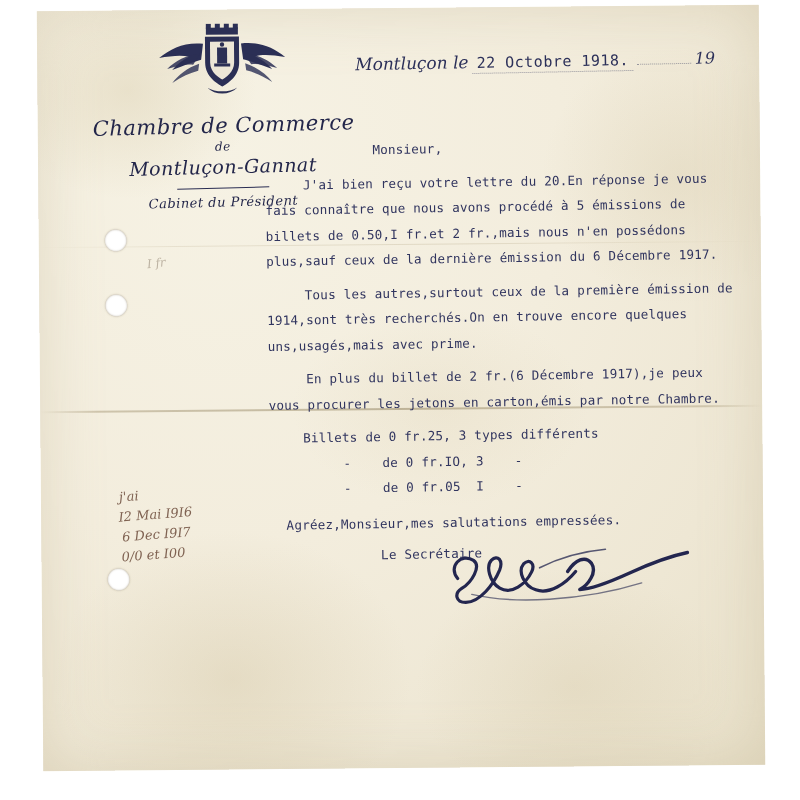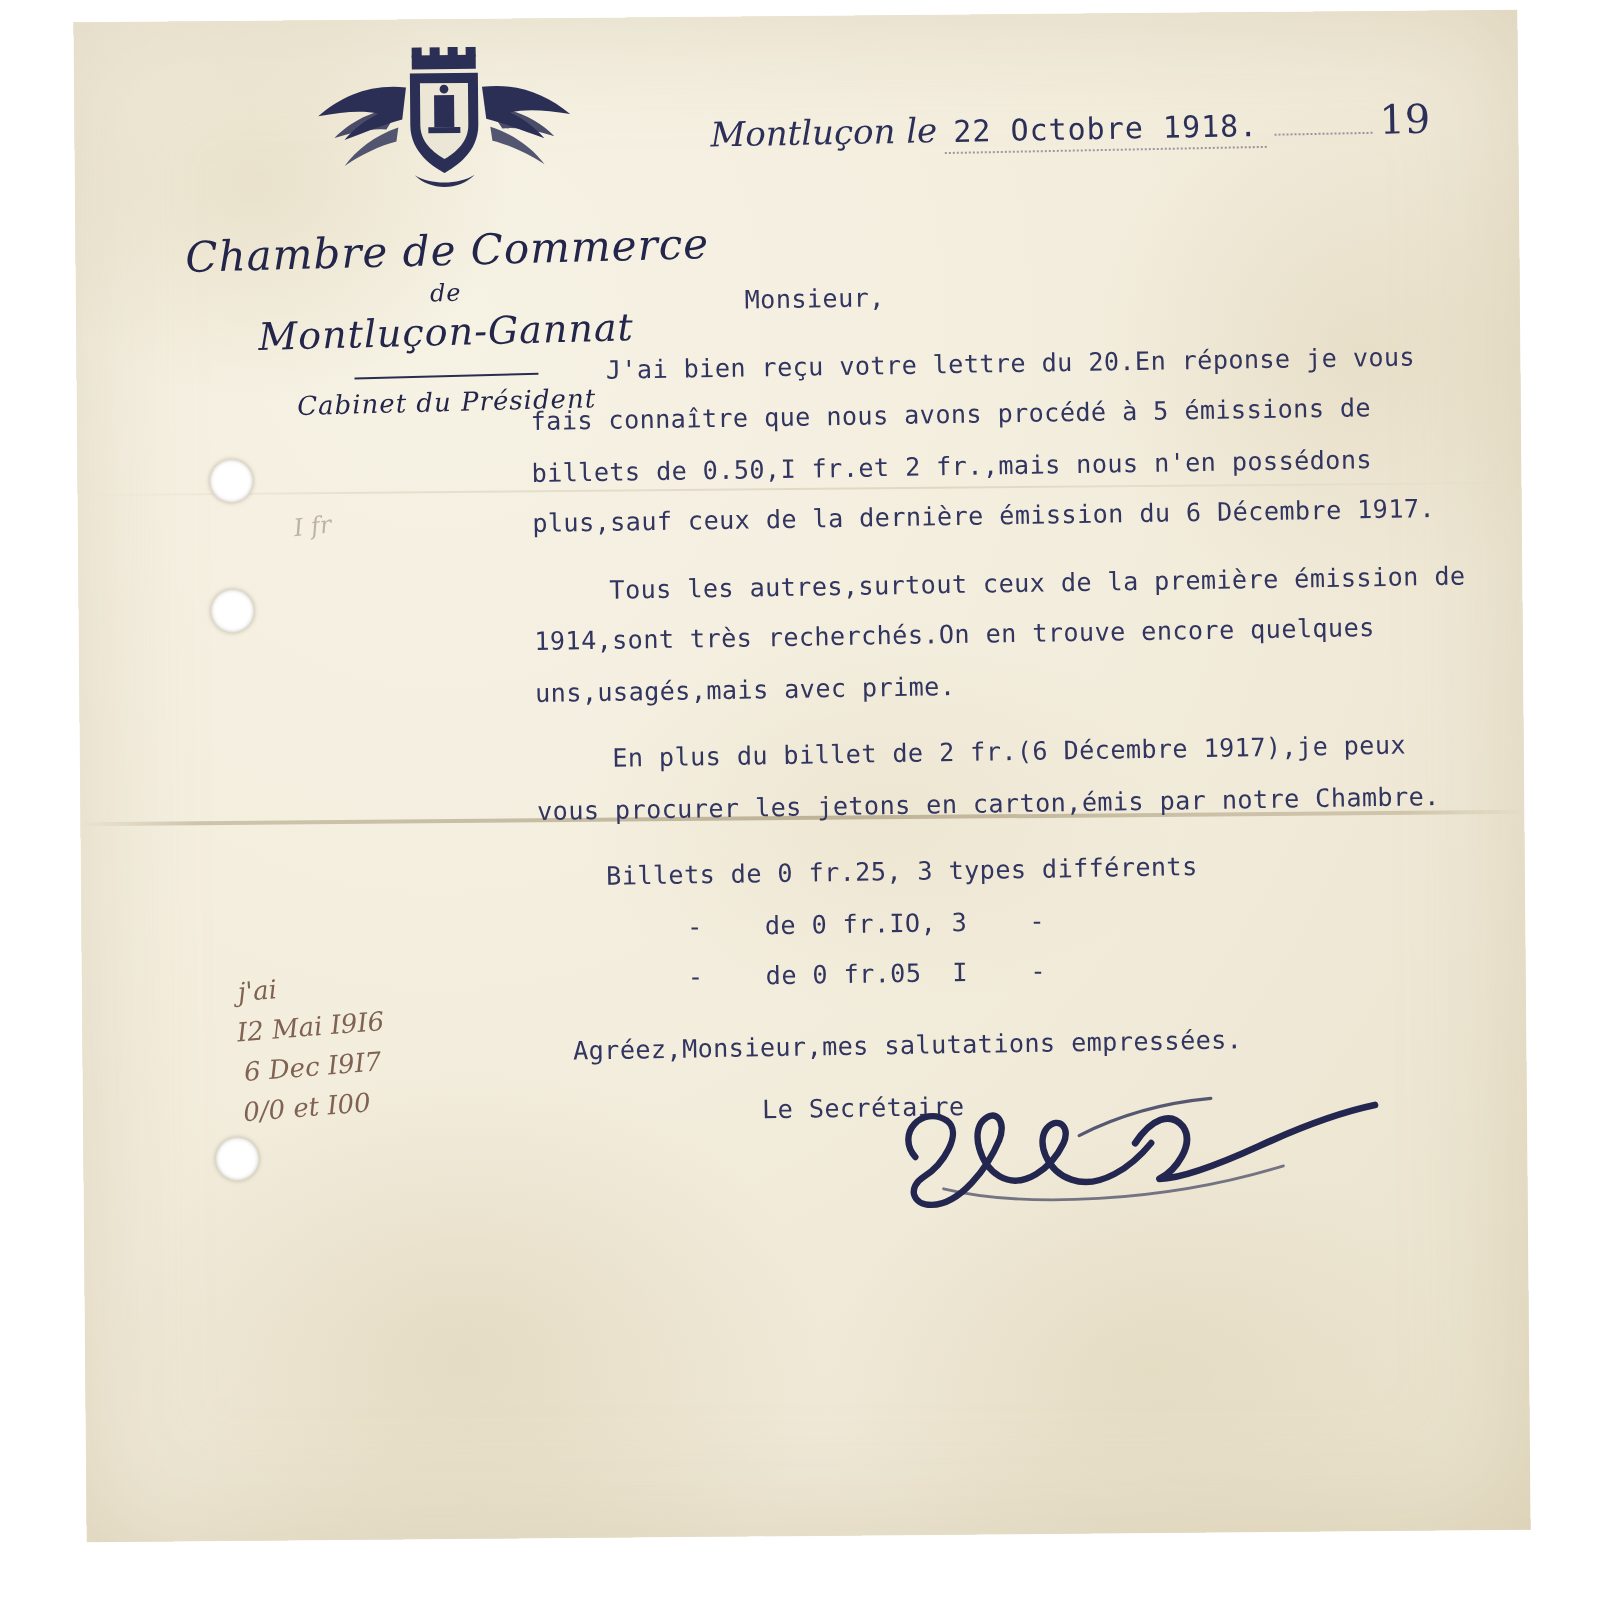--- a/index.html
+++ b/index.html
@@ -150,21 +150,22 @@
     border-bottom: 1px dotted rgba(44,48,89,0.45);
     padding: 0 4px 1px 4px;
   }
   #dateline .dots {
     flex: 1;
     border-bottom: 1px dotted rgba(44,48,89,0.45);
     margin-bottom: 3px;
     height: 10px;
   }
   #dateline .year {
-    font-size: 20px;
+    font-style: italic;
+    font-size: 16px;
   }
 
   
   #body-text {
     position: absolute;
     left: 228px;
     top: 128px;
     width: 470px;
     color: #31355f;
     font-family: "DejaVu Sans Mono", monospace;

